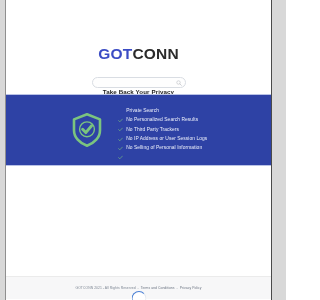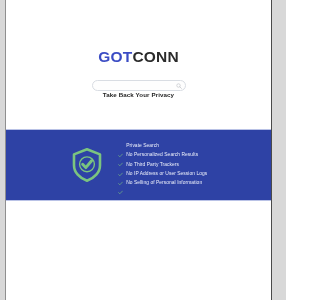--- a/index.html
+++ b/index.html
@@ -31,29 +31,28 @@
     height: 300px;
     background: #ffffff;
     border-left: 1px solid #8f8f8f;
     border-right: 1px solid #4a4a4a;
     box-sizing: border-box;
     overflow: hidden;
   }
 
   
   .hero {
-    height: 114px;
+    height: 94px;
     background: #ffffff;
     display: flex;
     flex-direction: column;
     align-items: center;
     justify-content: flex-start;
-    padding-top: 34px;
-    box-sizing: border-box;
-    margin-top: 15px;
+    padding-top: 46px;
+    box-sizing: border-box;
   }
 
   .brand {
     font-size: 15.5px;
     font-weight: bold;
     letter-spacing: 0.2px;
     line-height: 1;
     margin: 0 0 8px 0;
     white-space: nowrap;
   }

